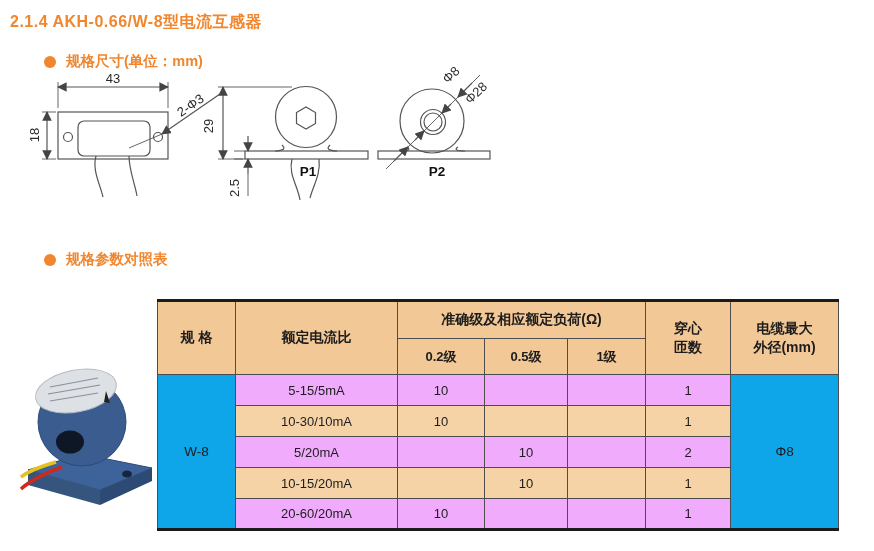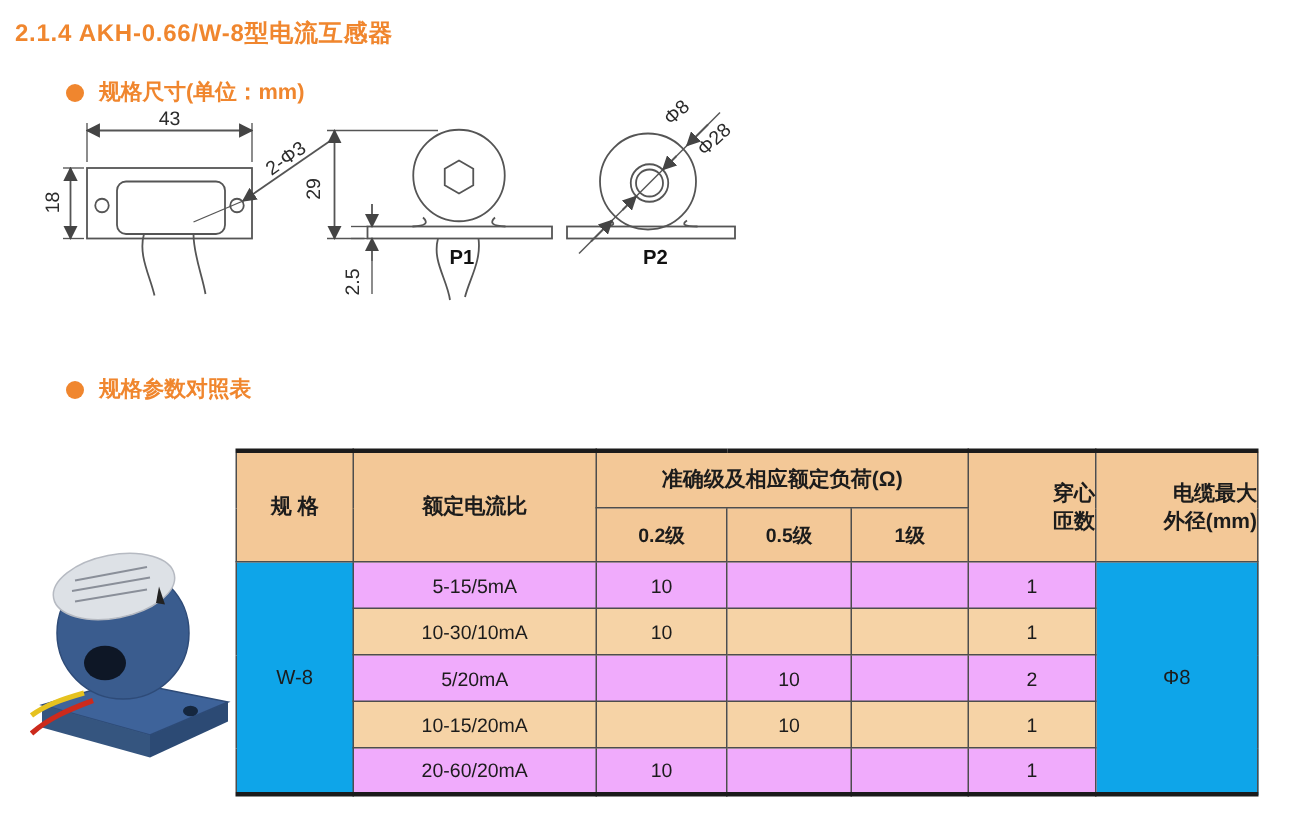--- a/index.html
+++ b/index.html
@@ -52,21 +52,21 @@
     color:var(--ink);
   }
   .spec-table thead th{
     background:var(--hdr);font-size:14px;font-weight:bold;
   }
   .spec-table thead tr.h1 th{height:38px;}
   .spec-table thead tr.h2 th{height:36px;font-size:13px;}
   .spec-table tbody td{height:31px;font-size:13px;background:#f0abfc;}
   .spec-table tbody tr.hl td{background:var(--hl);margin-left:40px;}
   .spec-table tbody td.merged{background:#0ea5e9;font-size:13.5px;}
-  .spec-table .two-line span{display:block;line-height:19px;text-align:right;}
+  .spec-table .two-line span{display:block;line-height:19px;}
 </style>
 </head>
 <body>
 
 <div class="page">
 
   <div class="doc-title">2.1.4 AKH-0.66/W-8型电流互感器</div>
 
   <div class="section sec-dim">
     <span class="dot"></span>

